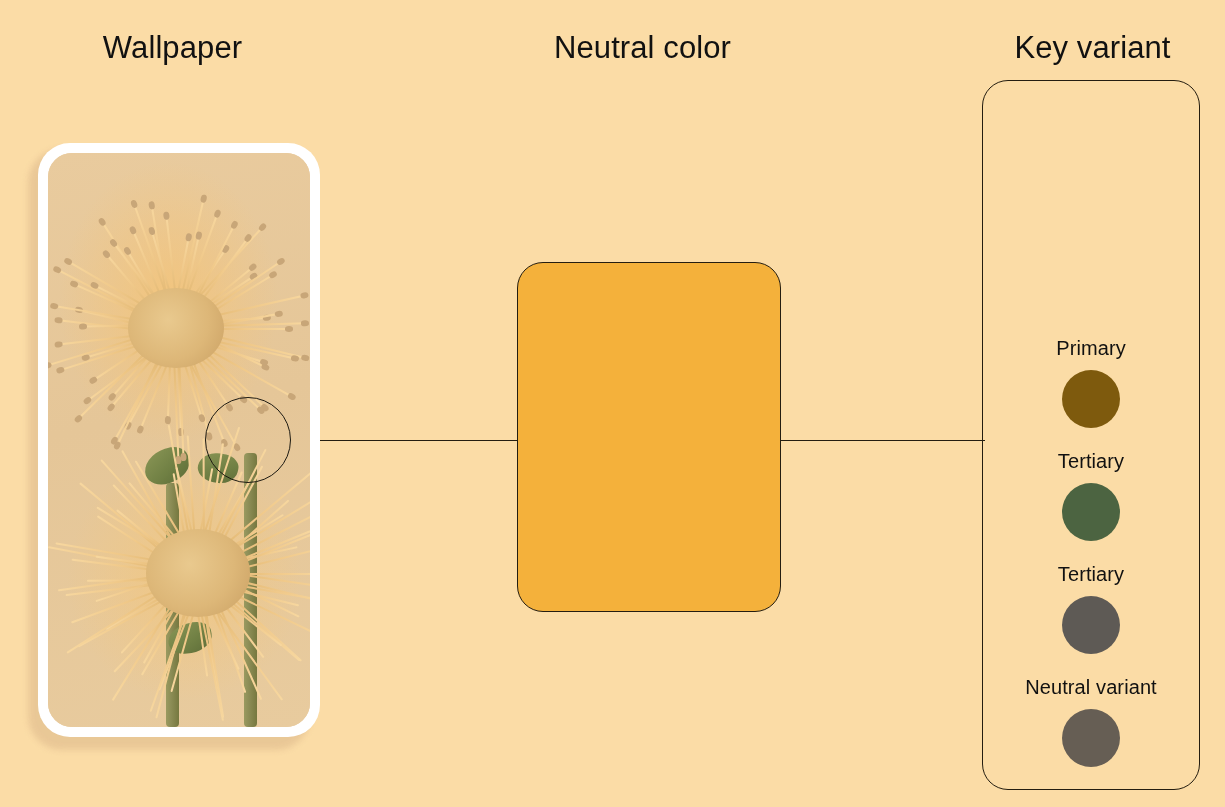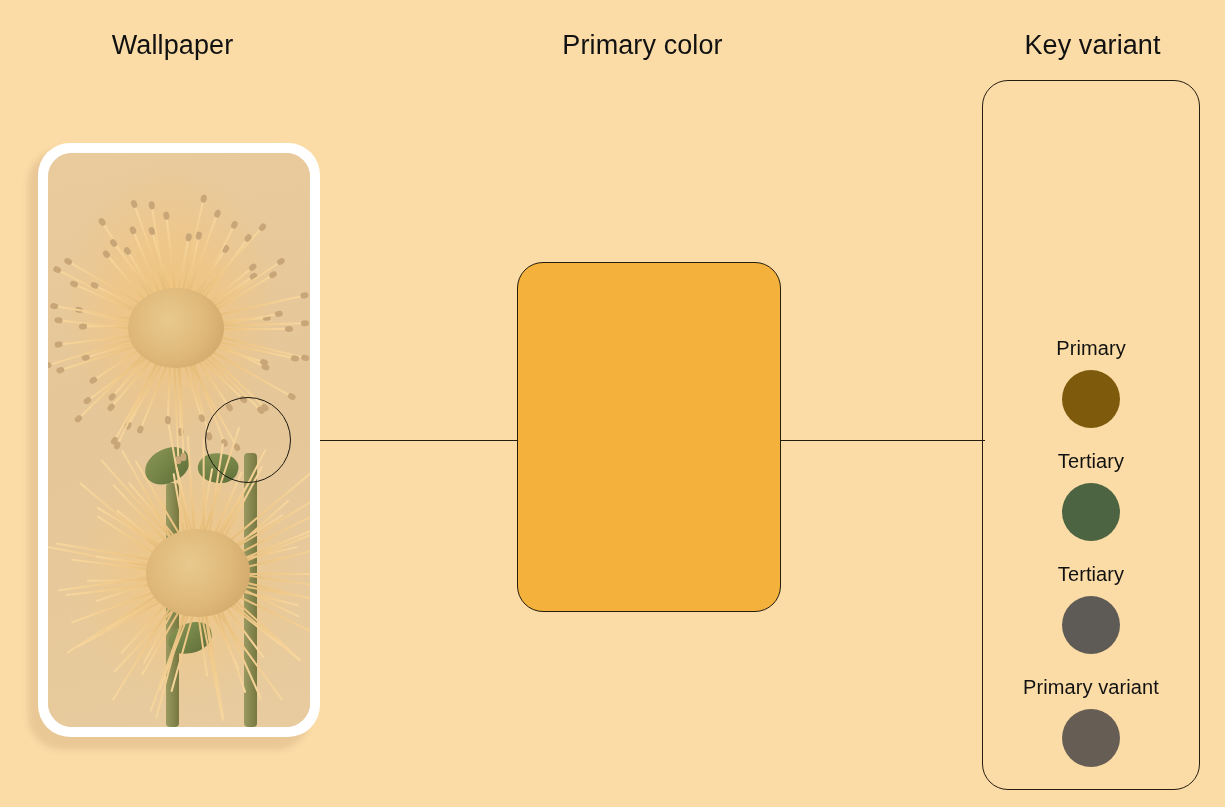--- a/index.html
+++ b/index.html
@@ -20,21 +20,21 @@
 
   .stage {
     position: absolute;
     inset: 0;
   }
 
   
   .col-heading {
     position: absolute;
     text-align: center;
-    font-size: 27px;
+    font-size: 31px;
     font-weight: 500;
     letter-spacing: 0.1px;
     color: #111111;
     white-space: nowrap;
   }
   #heading-wallpaper { left: 0;    top: 30px; width: 345px; }
   #heading-source    { left: 430px; top: 30px; width: 425px; }
   #heading-key       { left: 960px; top: 30px; width: 265px; }
 
   
@@ -197,21 +197,21 @@
     height: 58px;
     border-radius: 50%;
   }
 </style>
 </head>
 <body style="background: rgb(251, 220, 166);">
 
 <div class="stage">
 
   <div class="col-heading" id="heading-wallpaper">Wallpaper</div>
-  <div class="col-heading" id="heading-source">Primary color</div>
+  <div class="col-heading" id="heading-source">Neutral color</div>
   <div class="col-heading" id="heading-key">Key variant</div>
 
   <div class="connector" id="connector-left"></div>
   <div class="connector" id="connector-right"></div>
 
   <div id="wallpaper-panel">
     <div class="phone-shadow"></div>
     <div class="phone-frame">
       <div class="phone-screen">
         <div class="wallpaper-art" id="wallpaper-art">
@@ -372,18 +372,18 @@
     </div>
     <div class="key-color-item">
       <div class="key-color-label">Tertiary</div>
       <div class="key-color-swatch" style="background: rgb(76, 100, 65);"></div>
     </div>
     <div class="key-color-item">
       <div class="key-color-label">Tertiary</div>
       <div class="key-color-swatch" style="background: rgb(94, 90, 85);"></div>
     </div>
     <div class="key-color-item">
-      <div class="key-color-label">Primary variant</div>
+      <div class="key-color-label">Neutral variant</div>
       <div class="key-color-swatch" style="background: rgb(102, 94, 84);"></div>
     </div>
   </div>
 
 </div>
 
 </body></html>

